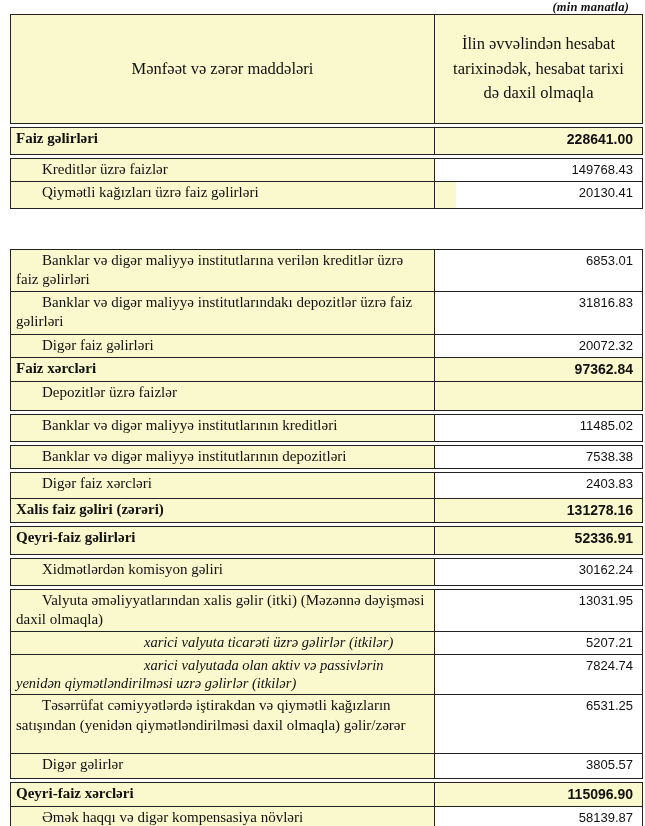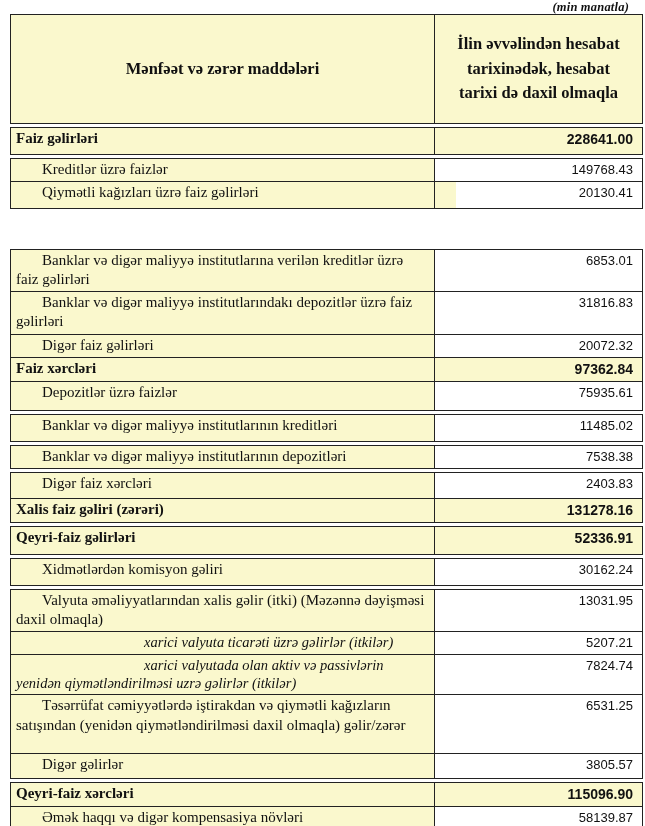--- a/index.html
+++ b/index.html
@@ -73,21 +73,21 @@
     min-height: 110px;
   }
   .row.header .cell-label,
   .row.header .cell-value {
     display: flex;
     align-items: center;
     justify-content: center;
     text-align: center;
     background: transparent;
     font-family: "Liberation Serif", serif;
-    font-weight: 700;
+    font-weight: 400;
     font-size: 16.5px;
     line-height: 1.5;
     padding: 8px 12px;
   }
 </style>
 </head>
 <body>
 
 <div class="page">
 
@@ -124,21 +124,20 @@
         <div class="row item" style="min-height: 22px;">
           <div class="cell-label">Digər faiz gəlirləri</div>
           <div class="cell-value">20072.32</div>
         </div>
         <div class="row section" style="min-height: 22px;">
           <div class="cell-label">Faiz xərcləri</div>
           <div class="cell-value">97362.84</div>
         </div>
         <div class="row item" style="min-height: 30px;">
           <div class="cell-label">Depozitlər üzrə faizlər</div>
-          <div class="cell-value">75935.61</div>
         </div>
         <div class="row item gap" style="min-height: 28px;">
           <div class="cell-label">Banklar və digər maliyyə institutlarının kreditləri</div>
           <div class="cell-value">11485.02</div>
         </div>
         <div class="row item gap" style="min-height: 22px;">
           <div class="cell-label">Banklar və digər maliyyə institutlarının depozitləri</div>
           <div class="cell-value">7538.38</div>
         </div>
         <div class="row item gap" style="min-height: 27px;">

